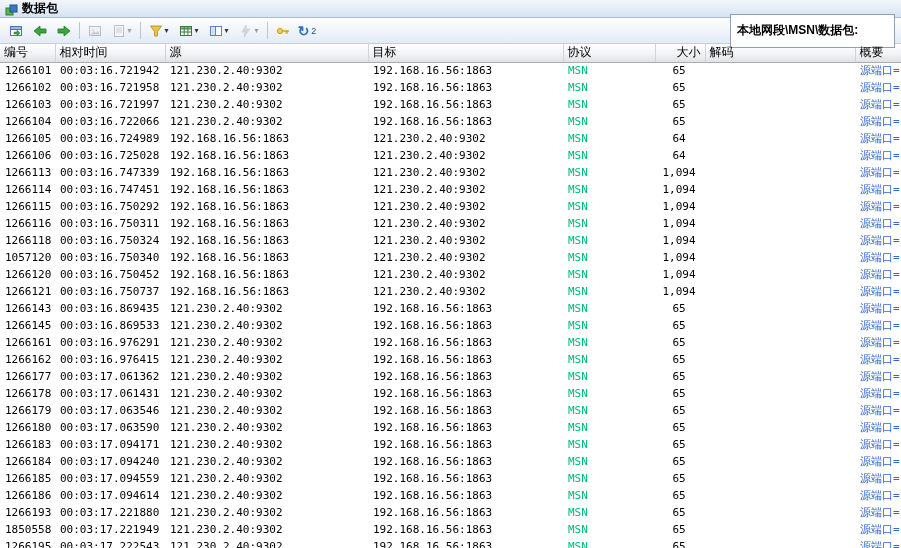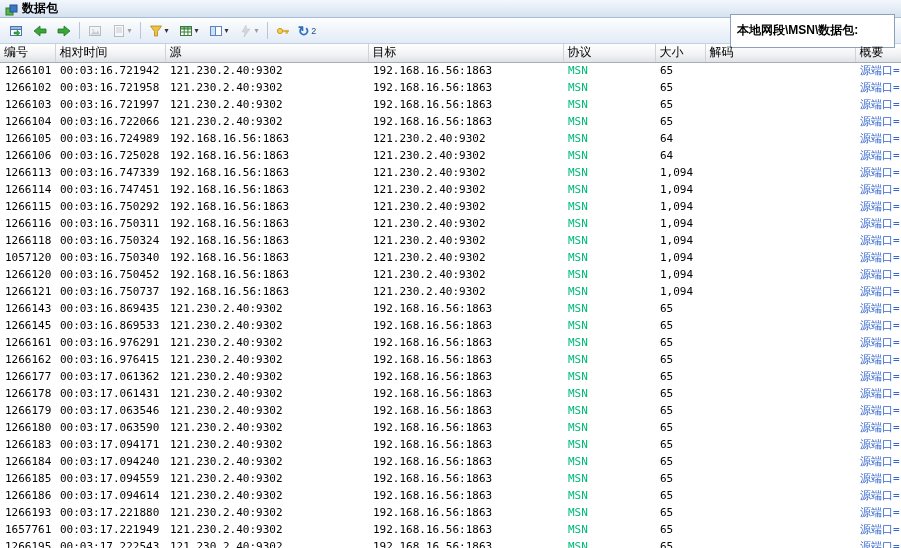--- a/index.html
+++ b/index.html
@@ -77,33 +77,33 @@
     font-weight: normal;
     font-size: 12px;
     text-align: left;
     white-space: nowrap;
     overflow: hidden;
     background: linear-gradient(#ffffff 0%, #f1f3f5 55%, #dfe2e6 100%);
     border-right: 1px solid #cfd4da;
     border-bottom: 1px solid #a7adb5;
     cursor: default;
   }
-  thead th.h-size { }
+  thead th.h-size { text-align: right; }
   tbody td {
     height: 17px;
     padding: 0 5px;
     font-family: "DejaVu Sans Mono", monospace;
     font-size: 11px;
     white-space: nowrap;
     overflow: hidden;
     cursor: default;
   }
   td.c-num   { text-align: center; }
   td.c-time  { text-align: left; }
-  td.c-size  { text-align: left; padding-right: 7px; }
+  td.c-size  { text-align: center; padding-right: 7px; }
   td.c-proto { color: var(--protocol-msn, #00bb77); }
   td.c-summary { color: var(--summary-link, #3366cc); }
 </style>
 </head>
 <body>
 
 <div class="titlebar">
   <span style="display:inline-flex">
     <svg width="14" height="14" viewBox="0 0 14 14">
       <rect x="2" y="5" width="7" height="7" fill="#57b847" stroke="#2c7d2c" stroke-width="1"></rect>
@@ -518,21 +518,21 @@
     <td class="c-num">1266193</td>
     <td class="c-time">00:03:17.221880</td>
     <td class="c-src">121.230.2.40:9302</td>
     <td class="c-dst">192.168.16.56:1863</td>
     <td class="c-proto">MSN</td>
     <td class="c-size">65</td>
     <td class="c-decode"></td>
     <td class="c-summary">源端口=</td>
   </tr>
       <tr>
-    <td class="c-num">1657761</td>
+    <td class="c-num">1850558</td>
     <td class="c-time">00:03:17.221949</td>
     <td class="c-src">121.230.2.40:9302</td>
     <td class="c-dst">192.168.16.56:1863</td>
     <td class="c-proto">MSN</td>
     <td class="c-size">65</td>
     <td class="c-decode"></td>
     <td class="c-summary">源端口=</td>
   </tr>
       <tr>
     <td class="c-num">1266195</td>

